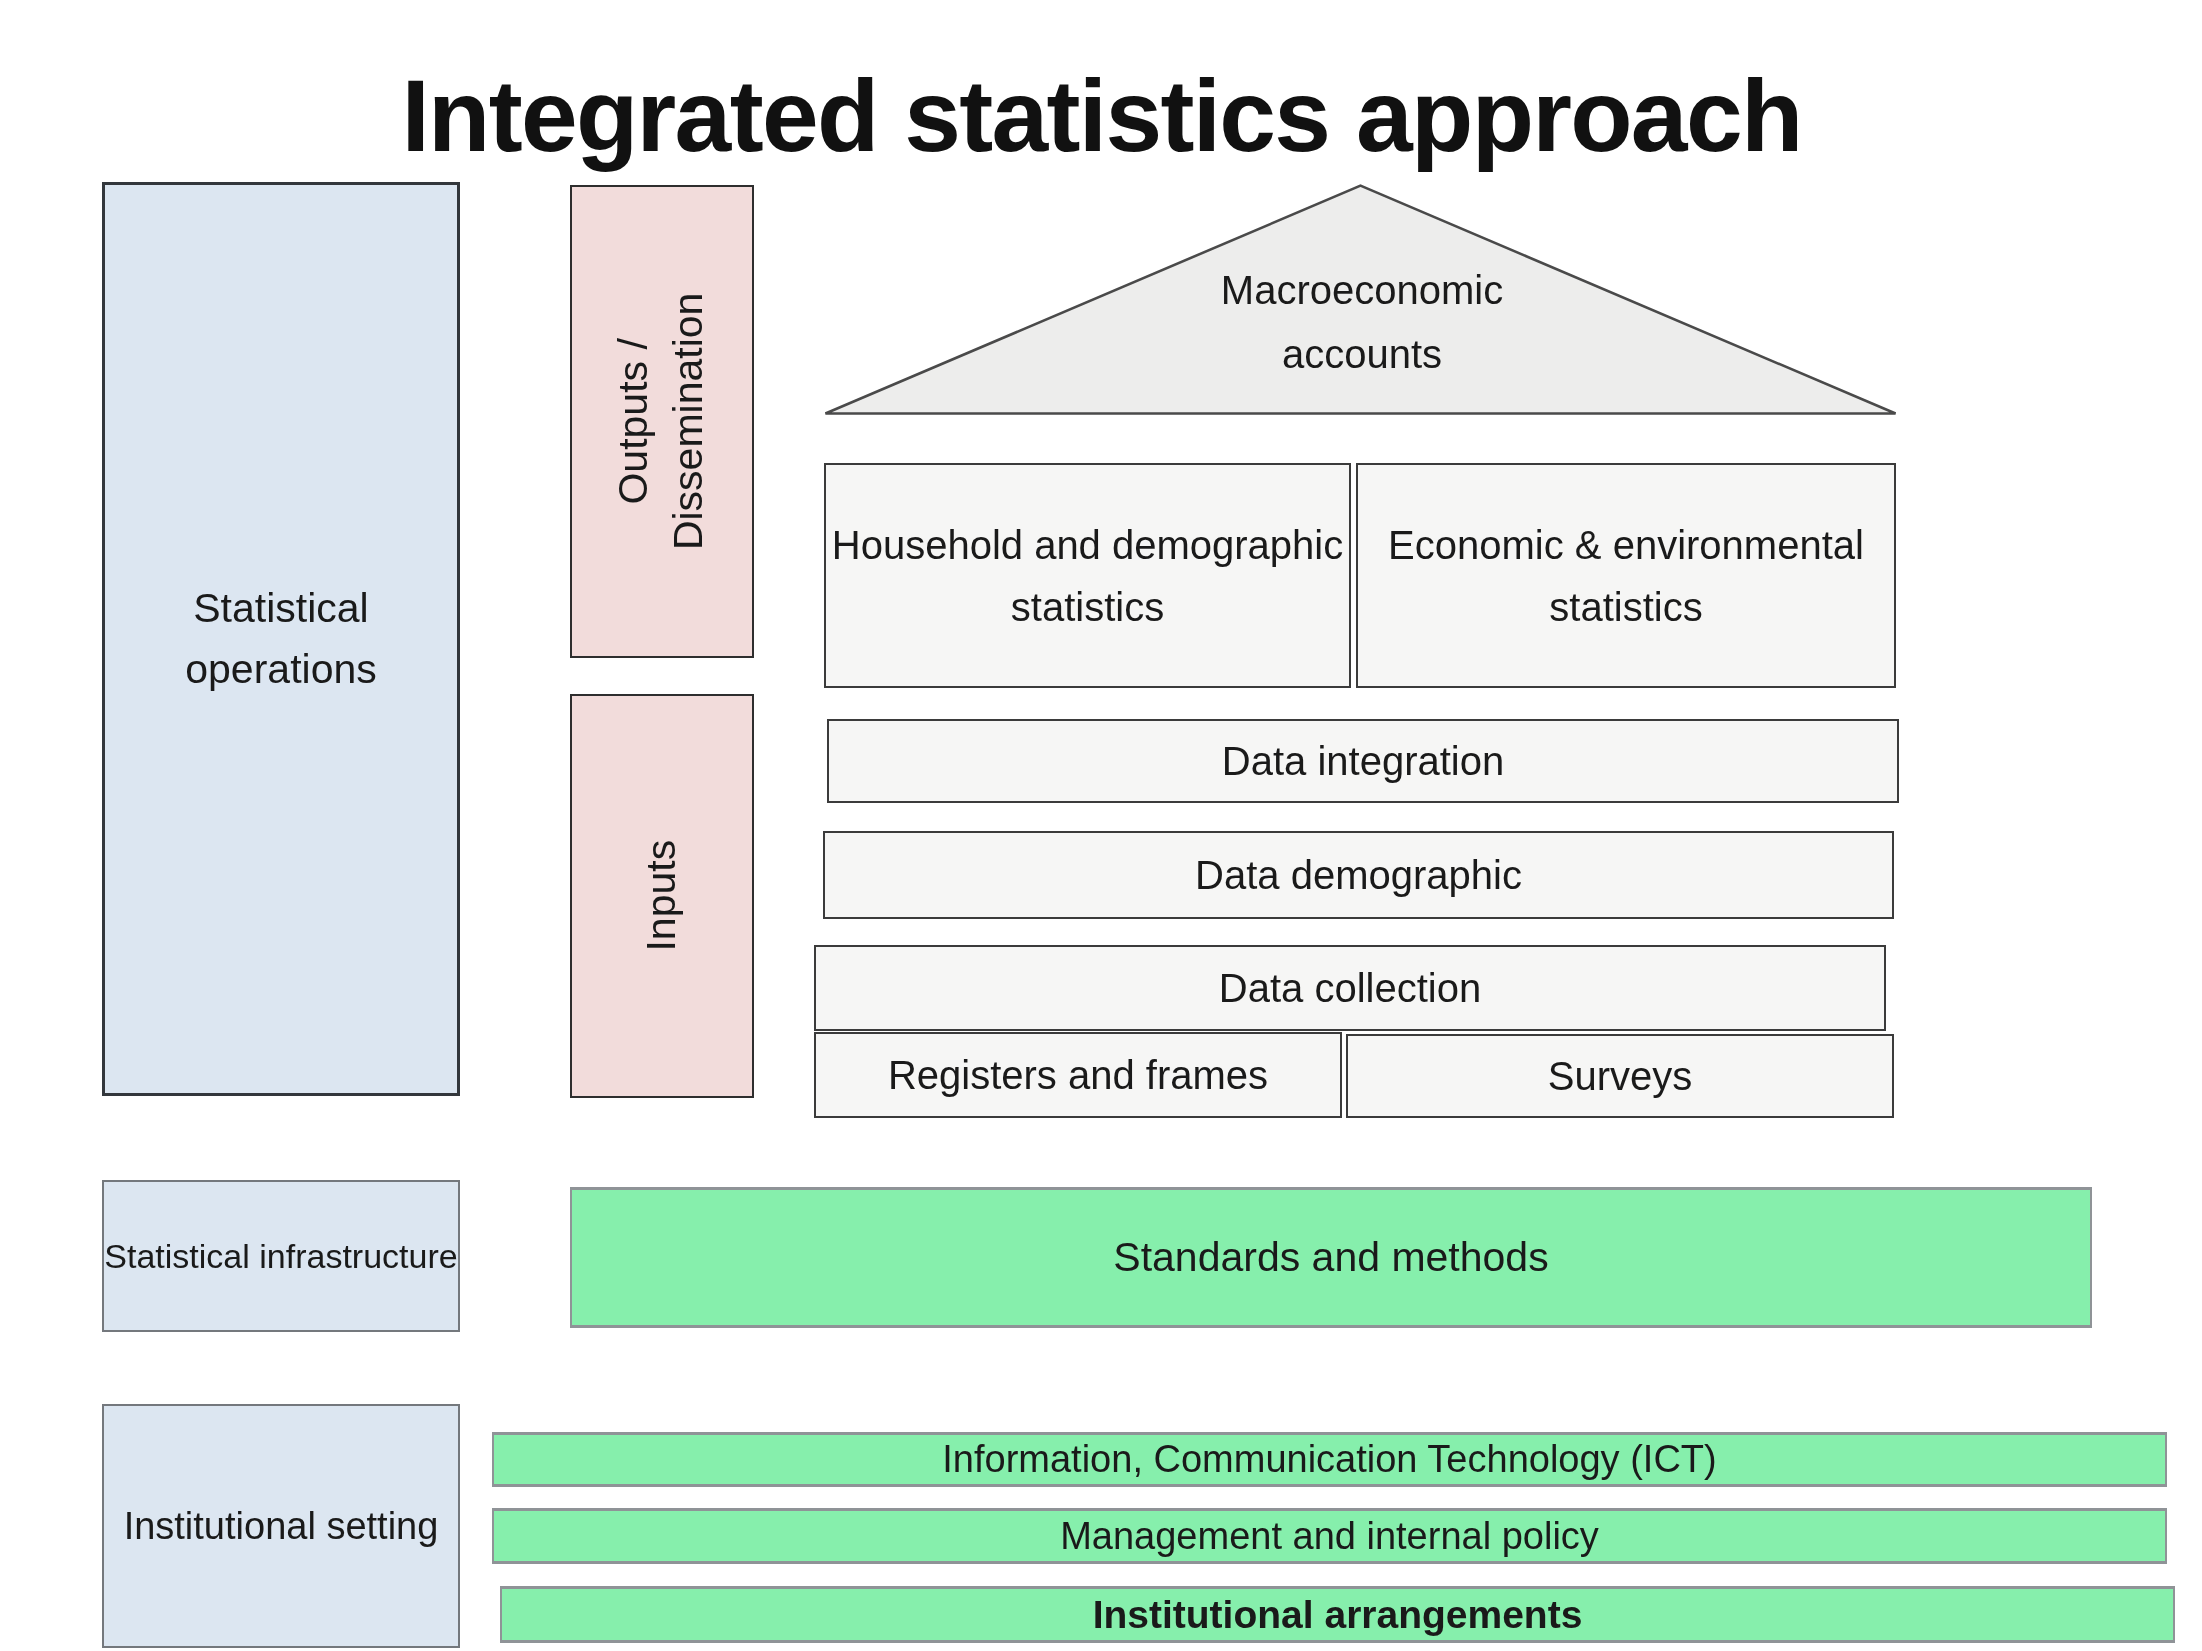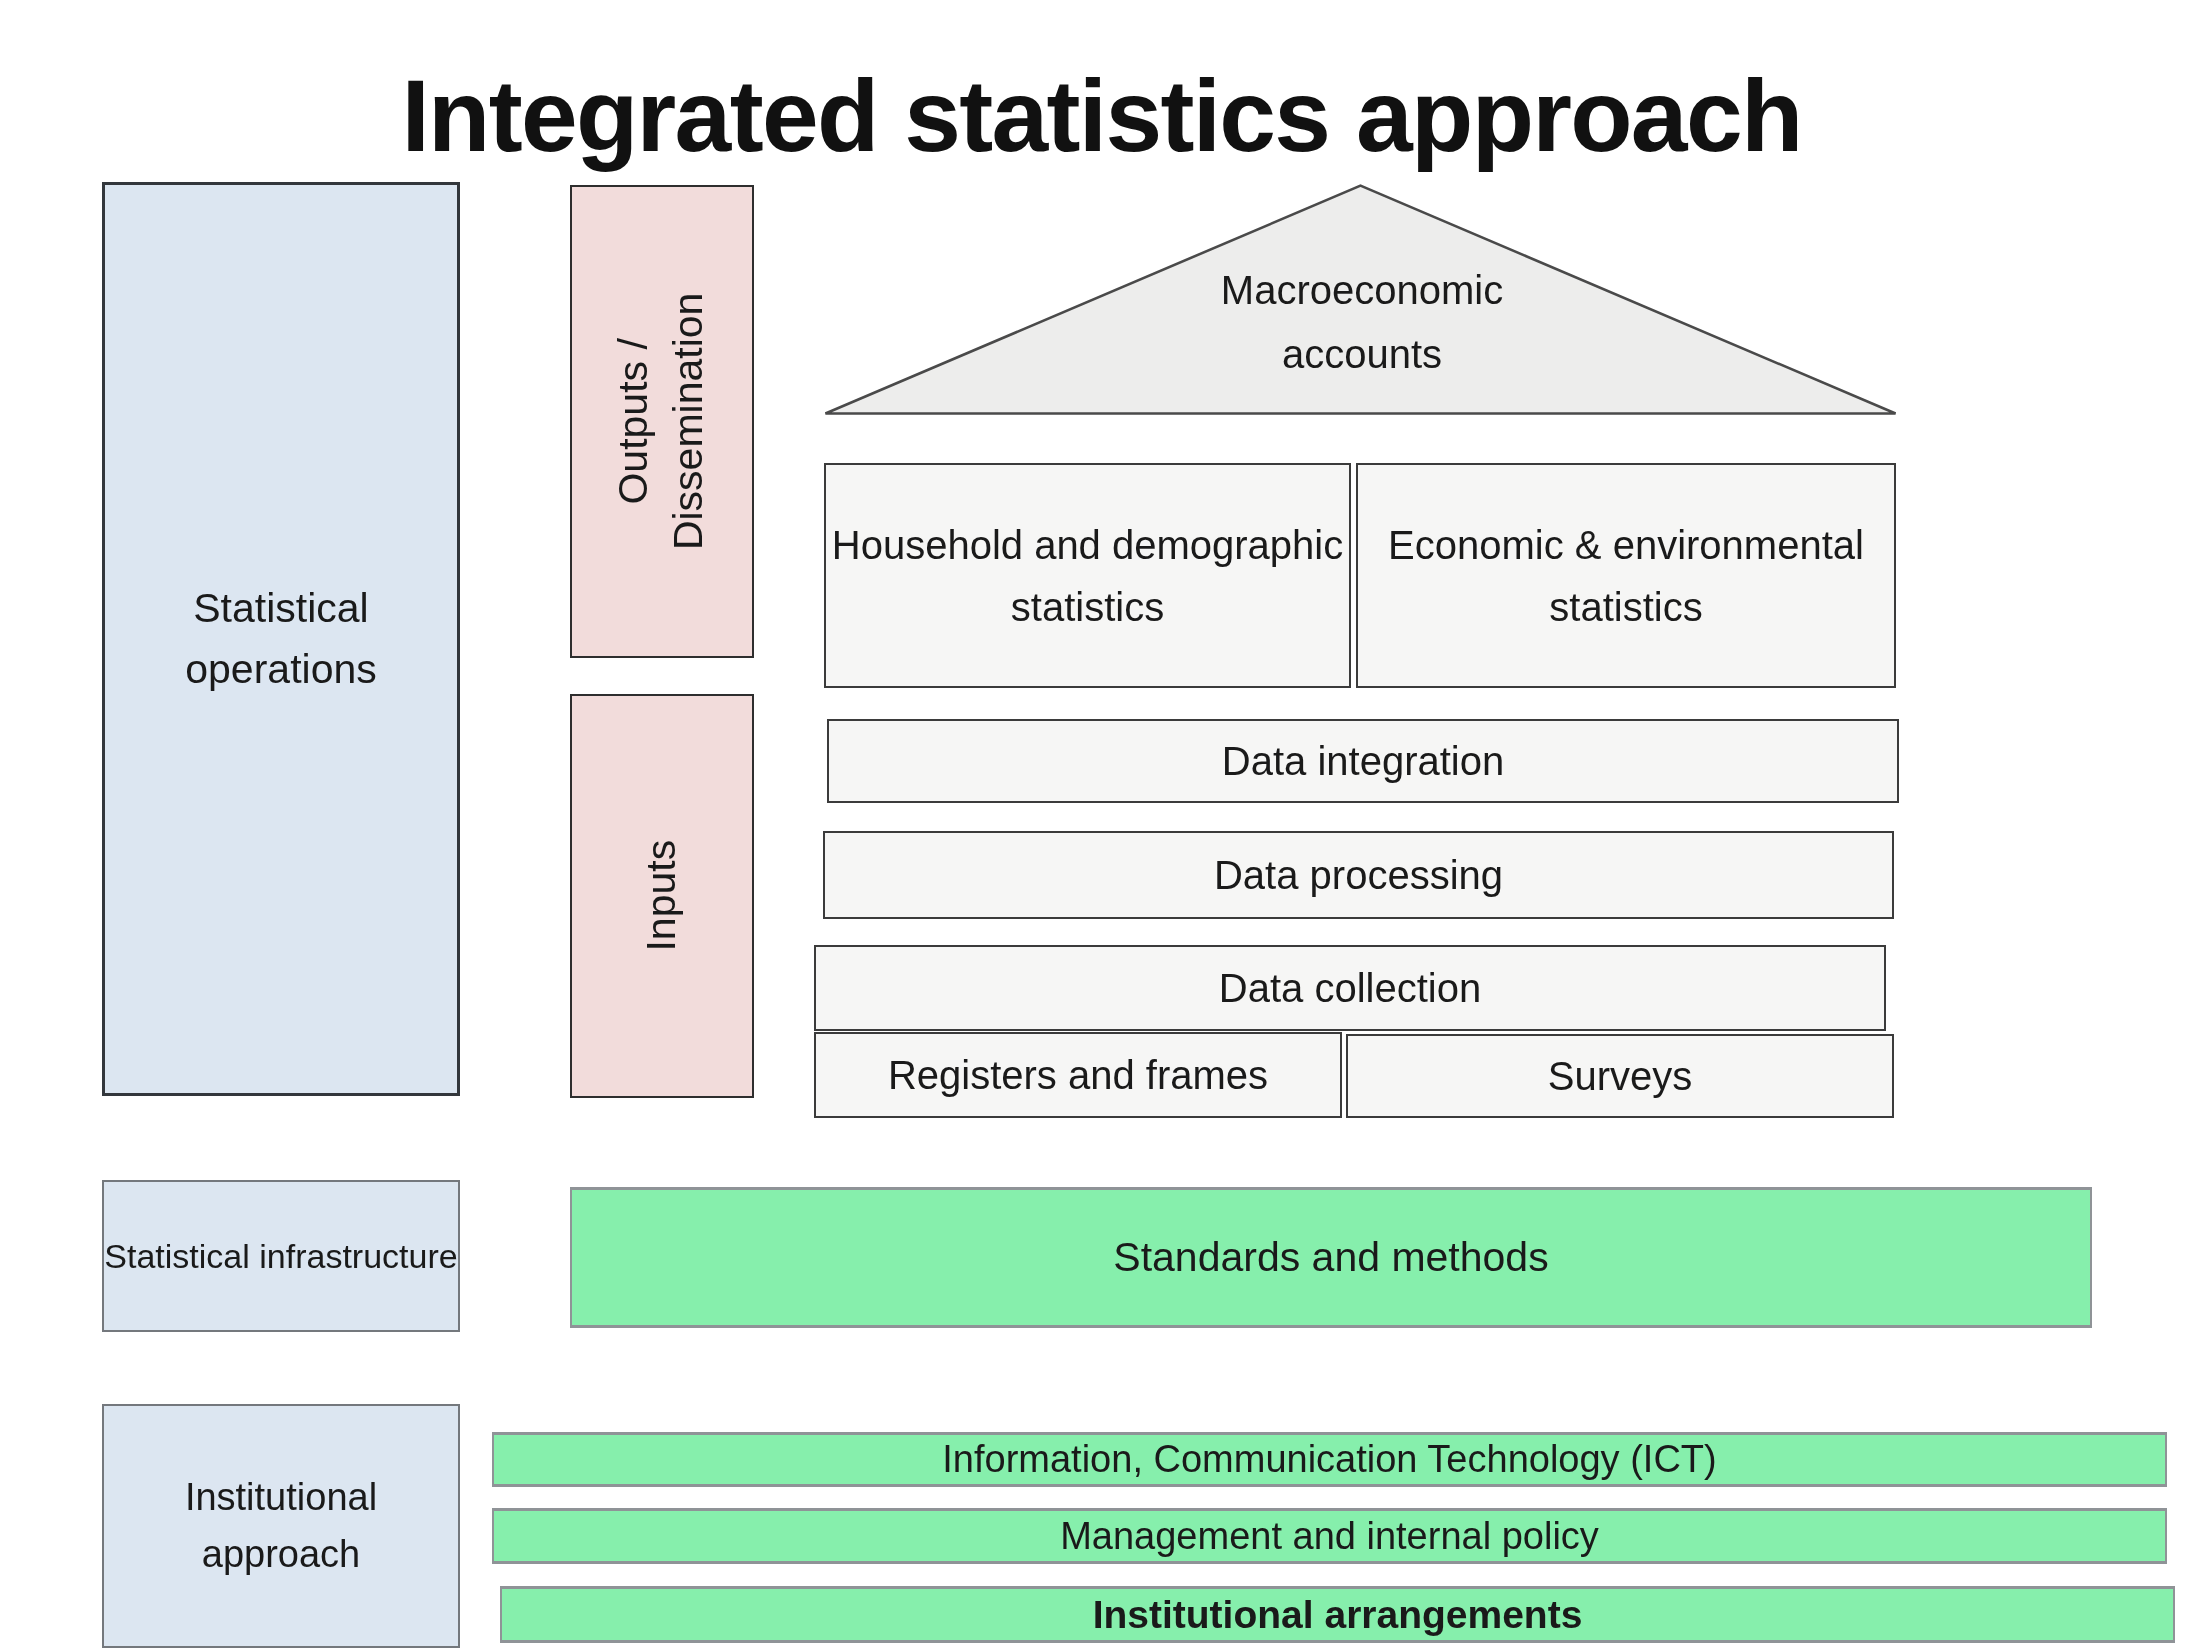--- a/index.html
+++ b/index.html
@@ -63,41 +63,41 @@
   <div id="household" class="abs center housebox">
     <span>Household and demographic statistics</span>
   </div>
   <div id="economic" class="abs center housebox">
     <span>Economic &amp; environmental statistics</span>
   </div>
   <div id="integration" class="abs center housebox">
     <span>Data integration</span>
   </div>
   <div id="processing" class="abs center housebox">
-    <span>Data processing</span>
+    <span>Data demographic</span>
   </div>
   <div id="collection" class="abs center housebox">
     <span>Data collection</span>
   </div>
   <div id="registers" class="abs center housebox">
     <span>Registers and frames</span>
   </div>
   <div id="surveys" class="abs center housebox">
     <span>Surveys</span>
   </div>
 
   <div id="statinfra" class="abs center bluebox soft">
     <span>Statistical infrastructure</span>
   </div>
   <div id="standards" class="abs center tanbar">
     <span>Standards and methods</span>
   </div>
 
   <div id="instsetting" class="abs center bluebox soft">
-    <span>Institutional approach</span>
+    <span>Institutional setting</span>
   </div>
   <div id="ict" class="abs center tanbar">
     <span>Information, Communication Technology (ICT)</span>
   </div>
   <div id="mgmt" class="abs center tanbar">
     <span>Management and internal policy</span>
   </div>
   <div id="instarr" class="abs center tanbar">
     <span>Institutional arrangements</span>
   </div>

